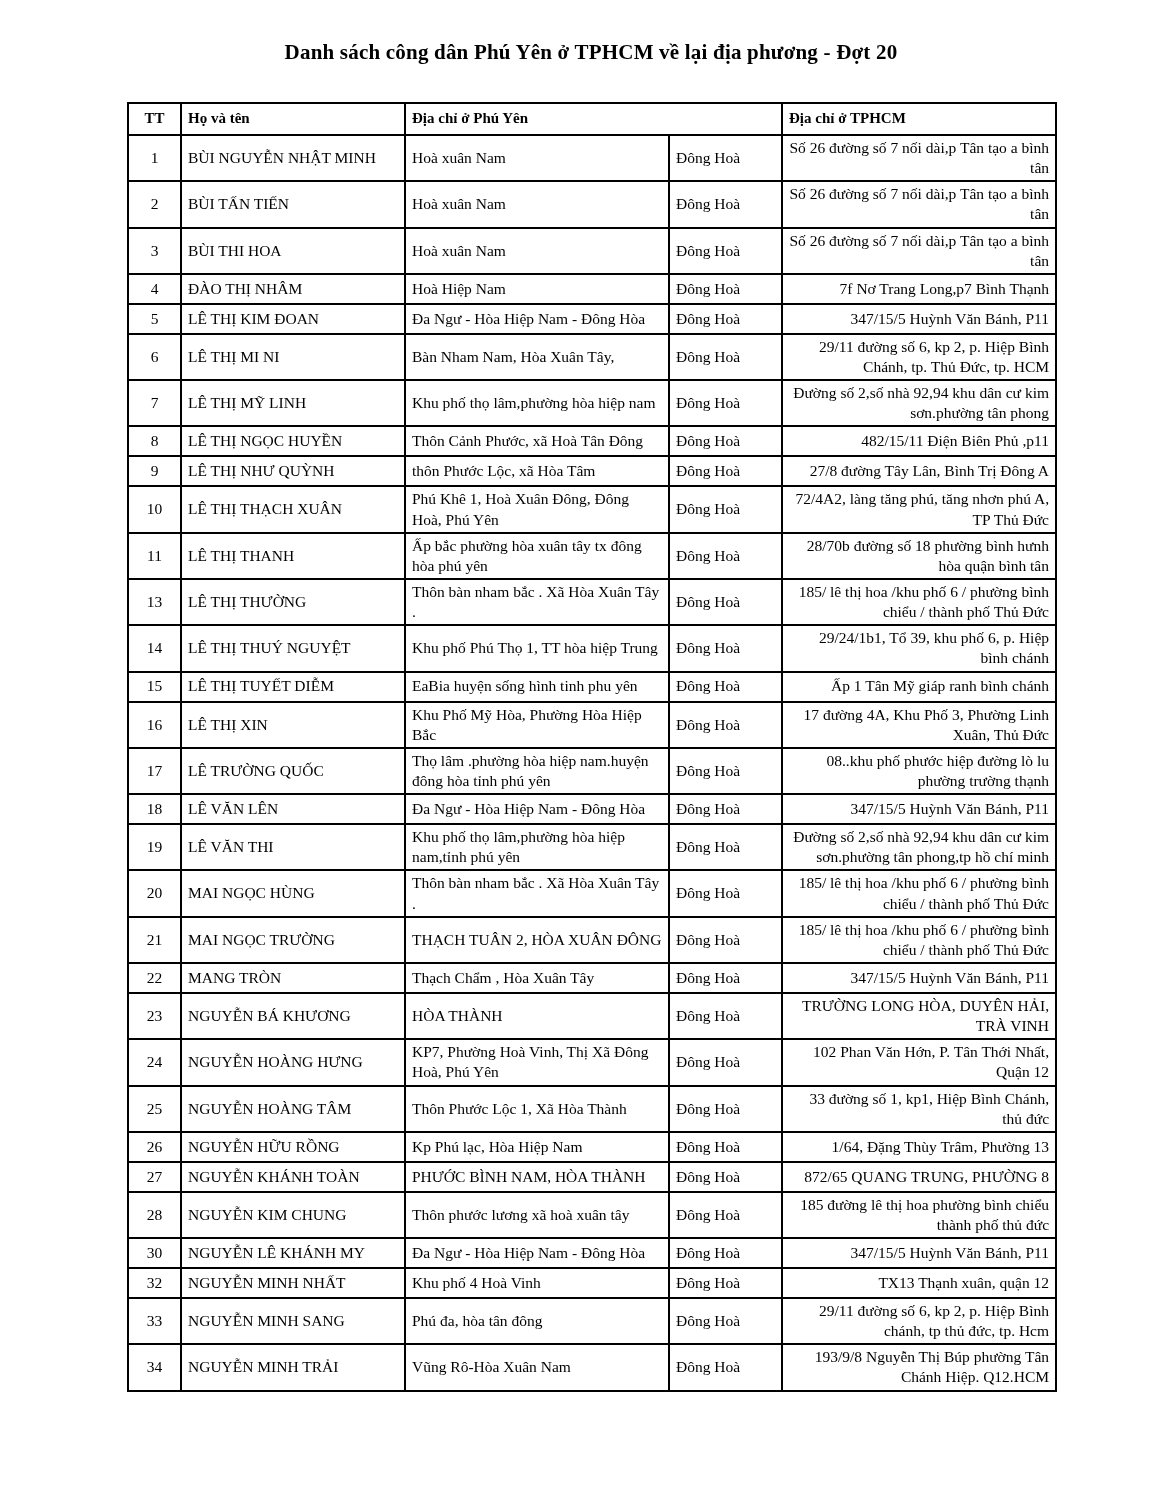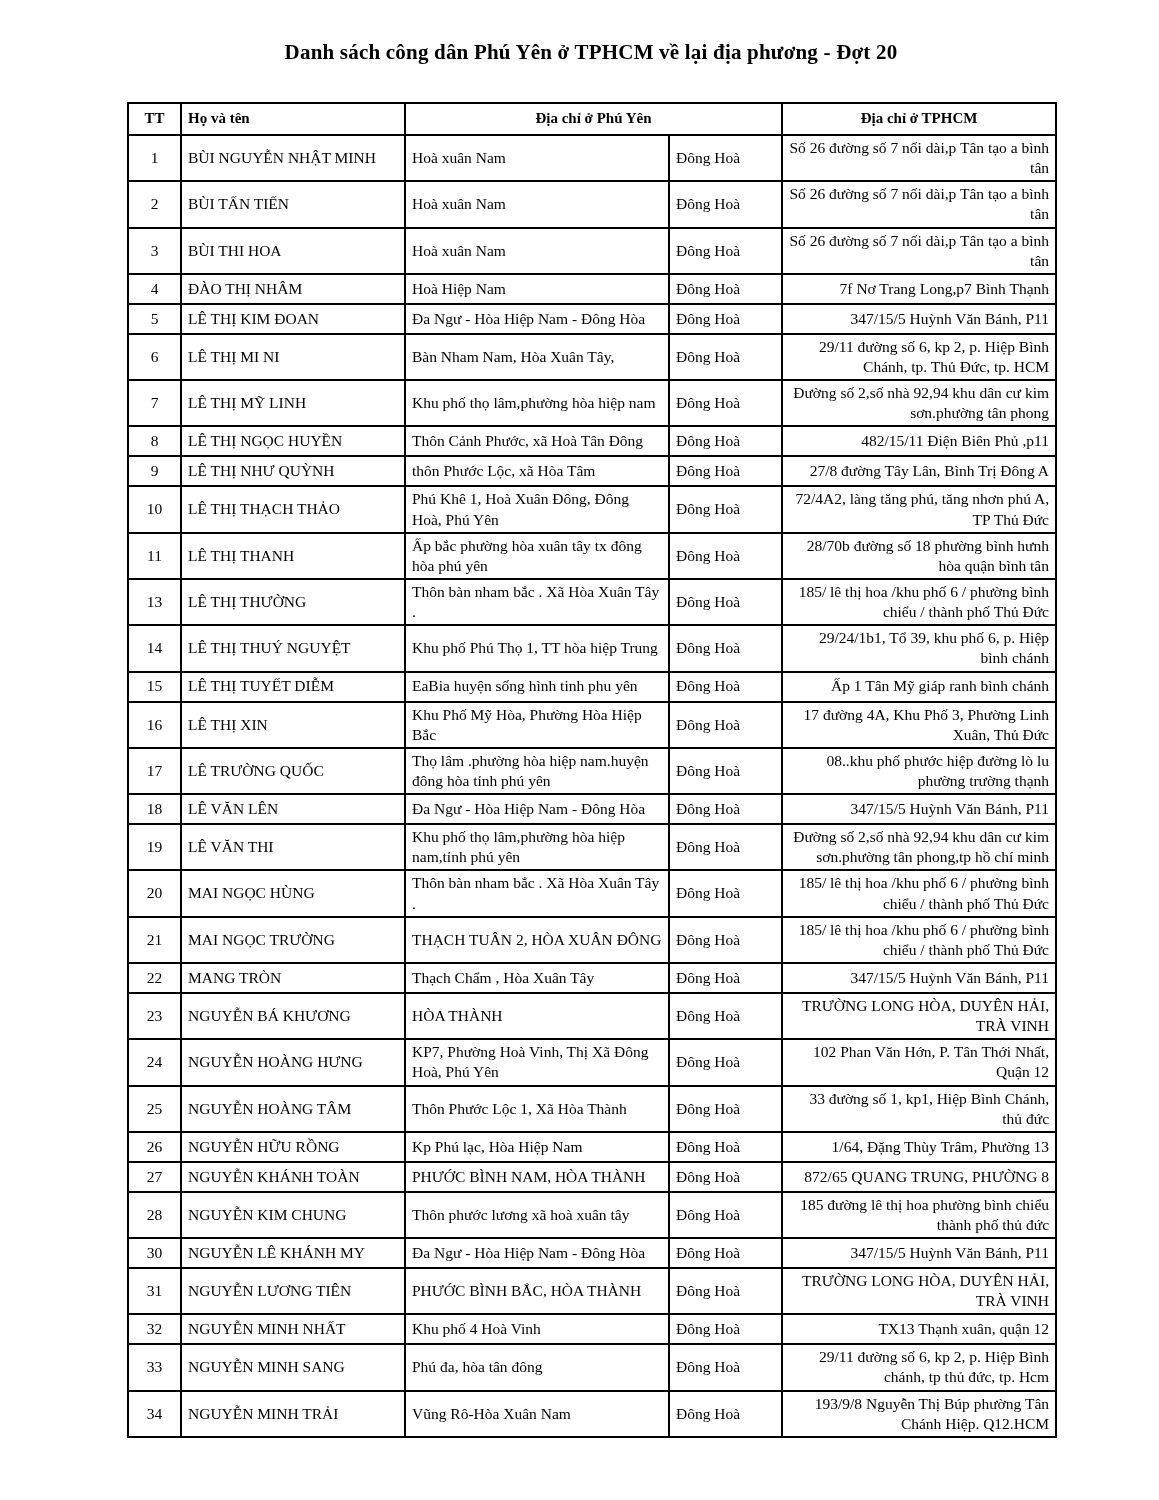--- a/index.html
+++ b/index.html
@@ -43,22 +43,22 @@
     word-wrap: break-word;
     overflow-wrap: break-word;
   }
   table.doc-table thead th {
     font-size: 15px;
     font-weight: bold;
     height: 26px;
   }
   th.col-tt { text-align: center; }
   th.col-name { text-align: left; }
-  th.col-py { text-align: center; }
-  th.col-hcm { text-align: center; }
+  th.col-py { text-align: left; }
+  th.col-hcm { text-align: left; }
   tbody tr { height: 30px; }
   td.cell-tt {
     text-align: center;
     vertical-align: bottom;
     padding-bottom: 3px;
     font-size: 15px;
   }
   td.cell-name { text-align: left; }
   td.cell-py1 { text-align: left; }
   td.cell-py2 { text-align: left; }
@@ -146,21 +146,21 @@
         </tr>
         <tr>
           <td class="cell-tt">9</td>
           <td class="cell-name">LÊ THỊ NHƯ QUỲNH</td>
           <td class="cell-py1">thôn Phước Lộc, xã Hòa Tâm</td>
           <td class="cell-py2">Đông Hoà</td>
           <td class="cell-hcm">27/8 đường Tây Lân, Bình Trị Đông A</td>
         </tr>
         <tr>
           <td class="cell-tt">10</td>
-          <td class="cell-name">LÊ THỊ THẠCH THẢO</td>
+          <td class="cell-name">LÊ THỊ THẠCH XUÂN</td>
           <td class="cell-py1">Phú Khê 1, Hoà Xuân Đông, Đông Hoà, Phú Yên</td>
           <td class="cell-py2">Đông Hoà</td>
           <td class="cell-hcm">72/4A2, làng tăng phú, tăng nhơn phú A, TP Thủ Đức</td>
         </tr>
         <tr>
           <td class="cell-tt">11</td>
           <td class="cell-name">LÊ THỊ THANH</td>
           <td class="cell-py1">Ấp bắc phường hòa xuân tây tx đông hòa phú yên</td>
           <td class="cell-py2">Đông Hoà</td>
           <td class="cell-hcm">28/70b đường số 18 phường bình hưnh hòa  quận bình tân</td>
@@ -278,27 +278,20 @@
           <td class="cell-hcm">185 đường lê thị hoa phường bình chiểu thành phố thủ đức</td>
         </tr>
         <tr>
           <td class="cell-tt">30</td>
           <td class="cell-name">NGUYỄN LÊ KHÁNH MY</td>
           <td class="cell-py1">Đa Ngư - Hòa Hiệp Nam - Đông Hòa</td>
           <td class="cell-py2">Đông Hoà</td>
           <td class="cell-hcm">347/15/5 Huỳnh Văn Bánh, P11</td>
         </tr>
         <tr>
-          <td class="cell-tt">31</td>
-          <td class="cell-name">NGUYỄN LƯƠNG TIÊN</td>
-          <td class="cell-py1">PHƯỚC BÌNH BẮC, HÒA THÀNH</td>
-          <td class="cell-py2">Đông Hoà</td>
-          <td class="cell-hcm">TRƯỜNG LONG HÒA, DUYÊN HẢI, TRÀ VINH</td>
-        </tr>
-        <tr>
           <td class="cell-tt">32</td>
           <td class="cell-name">NGUYỄN MINH NHẤT</td>
           <td class="cell-py1">Khu phố 4 Hoà Vinh</td>
           <td class="cell-py2">Đông Hoà</td>
           <td class="cell-hcm">TX13 Thạnh xuân, quận 12</td>
         </tr>
         <tr>
           <td class="cell-tt">33</td>
           <td class="cell-name">NGUYỄN MINH SANG</td>
           <td class="cell-py1">Phú đa, hòa tân đông</td>

